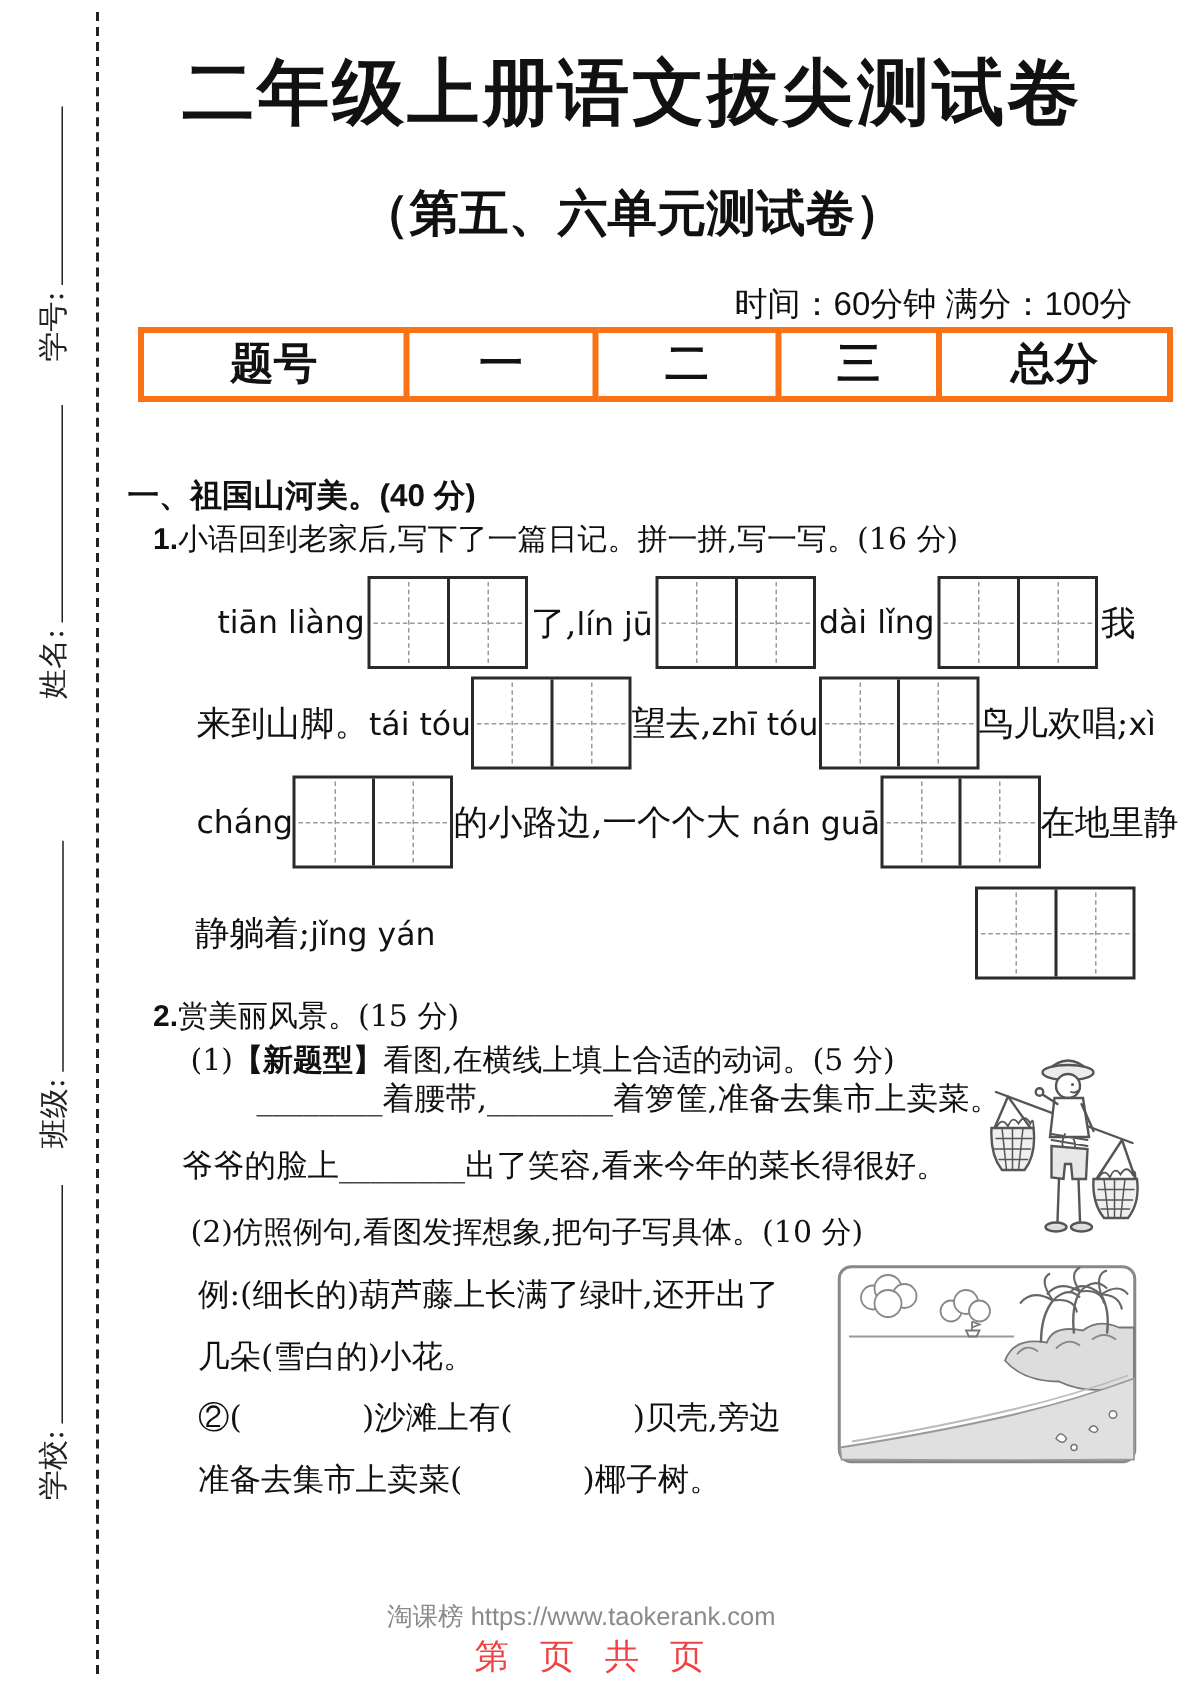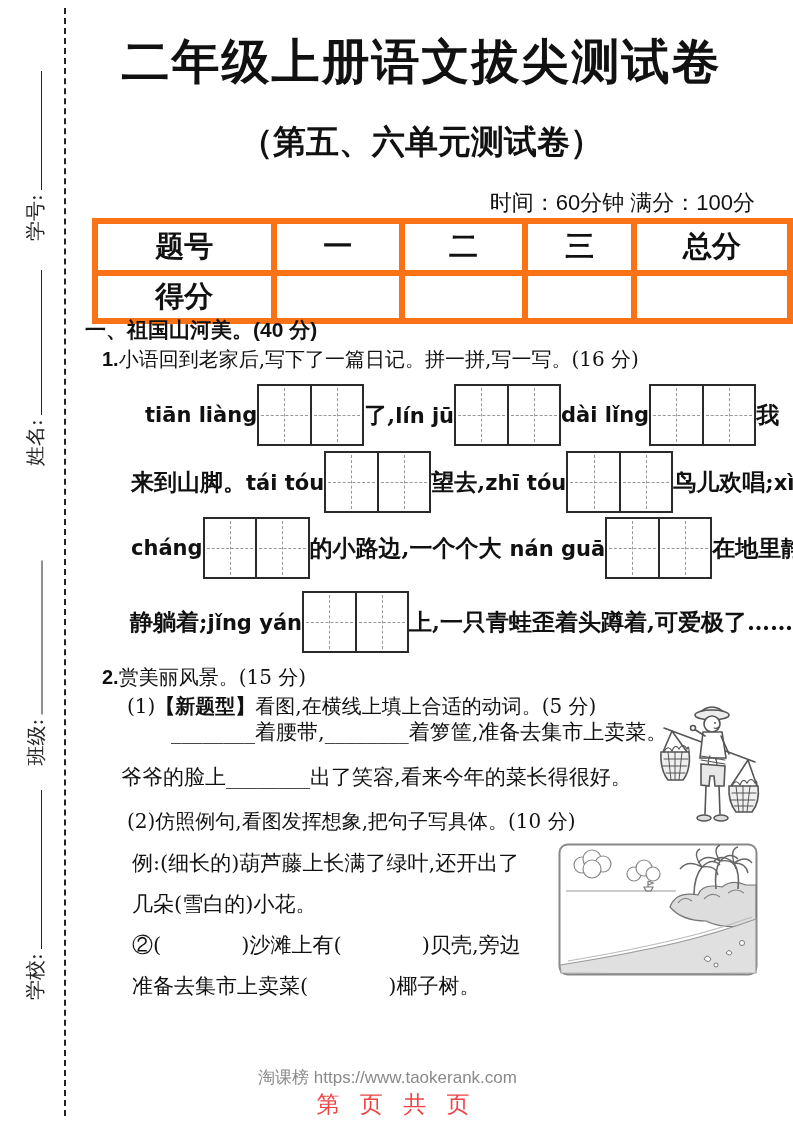--- a/index.html
+++ b/index.html
@@ -15,33 +15,33 @@
   .sb-f2{width:205px;top:650px;left:-67px;}
   .sb-f3{width:210px;top:882px;left:-70px;}
   .title{position:absolute;left:85px;width:673px;top:30px;text-align:center;
          font-family:"Liberation Sans",sans-serif;font-weight:900;font-size:48px;letter-spacing:2px;}
   .subtitle{position:absolute;left:85px;width:673px;top:120px;text-align:center;
             font-family:"Liberation Sans",sans-serif;font-weight:900;font-size:33px;}
   .meta{position:absolute;left:85px;width:670px;top:188px;text-align:right;
         font-family:"Liberation Sans",sans-serif;font-size:22px;color:#111;}
   
   .score-table{position:absolute;left:92px;top:218px;border-collapse:collapse;table-layout:fixed;}
-  .score-table td{border:6px solid #f97316;text-align:center;vertical-align:middle;
+  .score-table td{border:4px solid #f97316;text-align:center;vertical-align:middle;
                   font-family:"Liberation Sans",sans-serif;font-weight:700;font-size:29px;padding:0;}
   .score-table tr:first-child td{height:46px;}
   .score-table tr:last-child td{height:42px;}
   
   .sec-head{position:absolute;left:85px;top:316px;font-family:"Liberation Sans",sans-serif;
             font-weight:700;font-size:21px;}
   .qline{position:absolute;font-size:20px;white-space:pre;}
   .qnum{font-family:"Liberation Sans",sans-serif;font-weight:700;}
   .qtag{font-family:"Liberation Sans",sans-serif;font-weight:700;}
   
   .py-row{position:absolute;left:85px;width:672px;height:64px;display:flex;align-items:center;
-          justify-content:space-between;box-sizing:border-box;font-weight:bold;}
+          justify-content:space-between;box-sizing:border-box;}
   .py-row .seg{white-space:pre;}
   .py-row .cn{font-size:23px;}
   .py-row .py{font-family:"DejaVu Sans",sans-serif;font-size:21px;}
   .row-0{top:383px;padding-left:60px;}
   .row-1{top:450px;padding-left:46px;}
   .row-2{top:516px;padding-left:46px;}
   .row-3{top:590px;padding-left:45px;}
   .pzbox{width:107px;height:62px;border:2px solid #2a2a2a;display:flex;box-sizing:border-box;
          background:#fff;flex:0 0 auto;}
   .pzbox .cell{flex:1;position:relative;}
@@ -94,27 +94,20 @@
 
   <table class="score-table">
     <tbody>
         <tr>
       <td style="width:173px">题号</td>
       <td style="width:122px">一</td>
       <td style="width:118px">二</td>
       <td style="width:103px">三</td>
       <td style="width:150px">总分</td>
     </tr>
-    <tr>
-      <td>得分</td>
-      <td></td>
-      <td></td>
-      <td></td>
-      <td></td>
-    </tr>
   </tbody>
     </table>
 
   <div class="sec-head">一、祖国山河美。(40 分)</div>
 
   <div class="qline" style="left:102px;top:346px;"><span class="qnum">1.</span><span>小语回到老家后,写下了一篇日记。拼一拼,写一写。(16 分)</span></div>
 
   <div class="py-row row-0">
       <span class="seg"><span class="py">tiān liàng</span></span>
       <div class="pzbox">
@@ -158,21 +151,20 @@
         <div class="cell"></div>
       </div>
       <span class="seg"><span class="cn">在地里静</span></span>
     </div>
   <div class="py-row row-3">
       <span class="seg"><span class="cn">静躺着;</span><span class="py">jǐng yán</span></span>
       <div class="pzbox">
         <div class="cell"></div>
         <div class="cell"></div>
       </div>
-      <span class="seg"><span class="cn">上,一只青蛙歪着头蹲着,可爱极了……</span></span>
     </div>
 
   <div class="qline" style="left:102px;top:664px;"><span class="qnum">2.</span><span>赏美丽风景。(15 分)</span></div>
 
   <div class="qline" style="left:127px;top:693px;"><span>(1)</span><span class="qtag">【新题型】</span><span>看图,在横线上填上合适的动词。(5 分)</span></div>
 
   <div class="para para-verbs">
       <div class="para-line">________着腰带,________着箩筐,准备去集市上卖菜。</div>
       <div class="para-line">爷爷的脸上________出了笑容,看来今年的菜长得很好。</div>
     </div>

